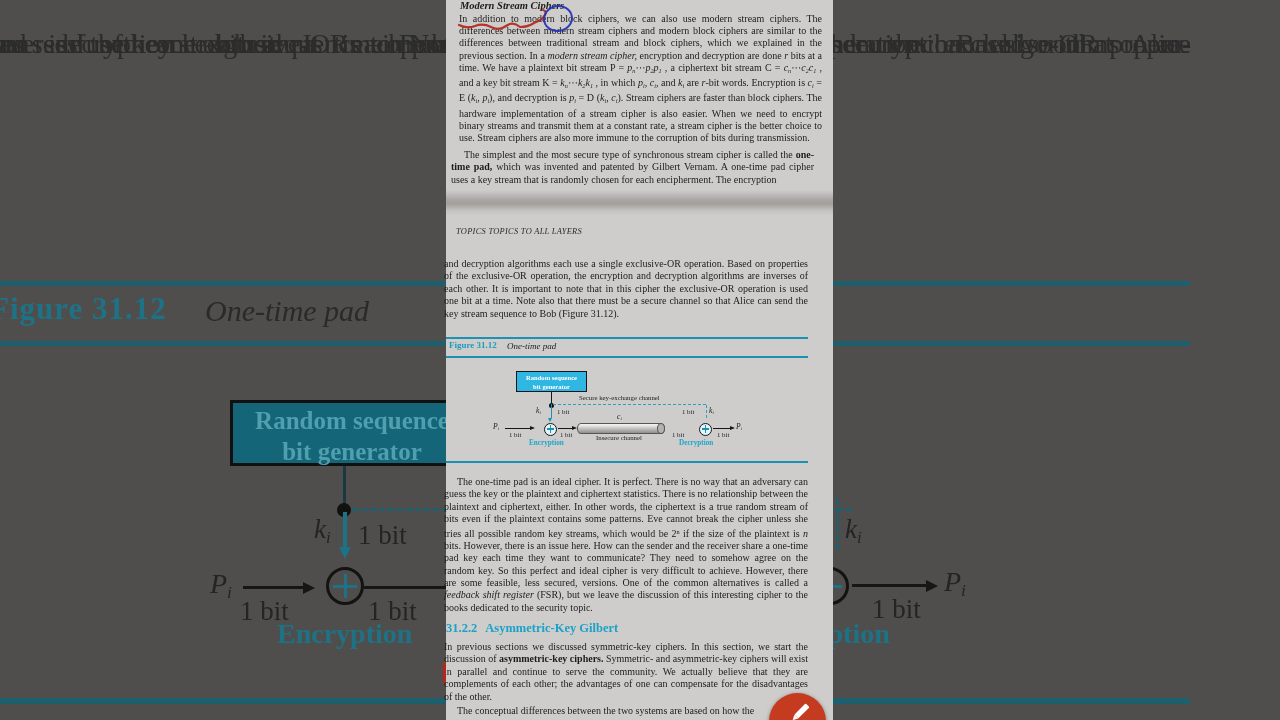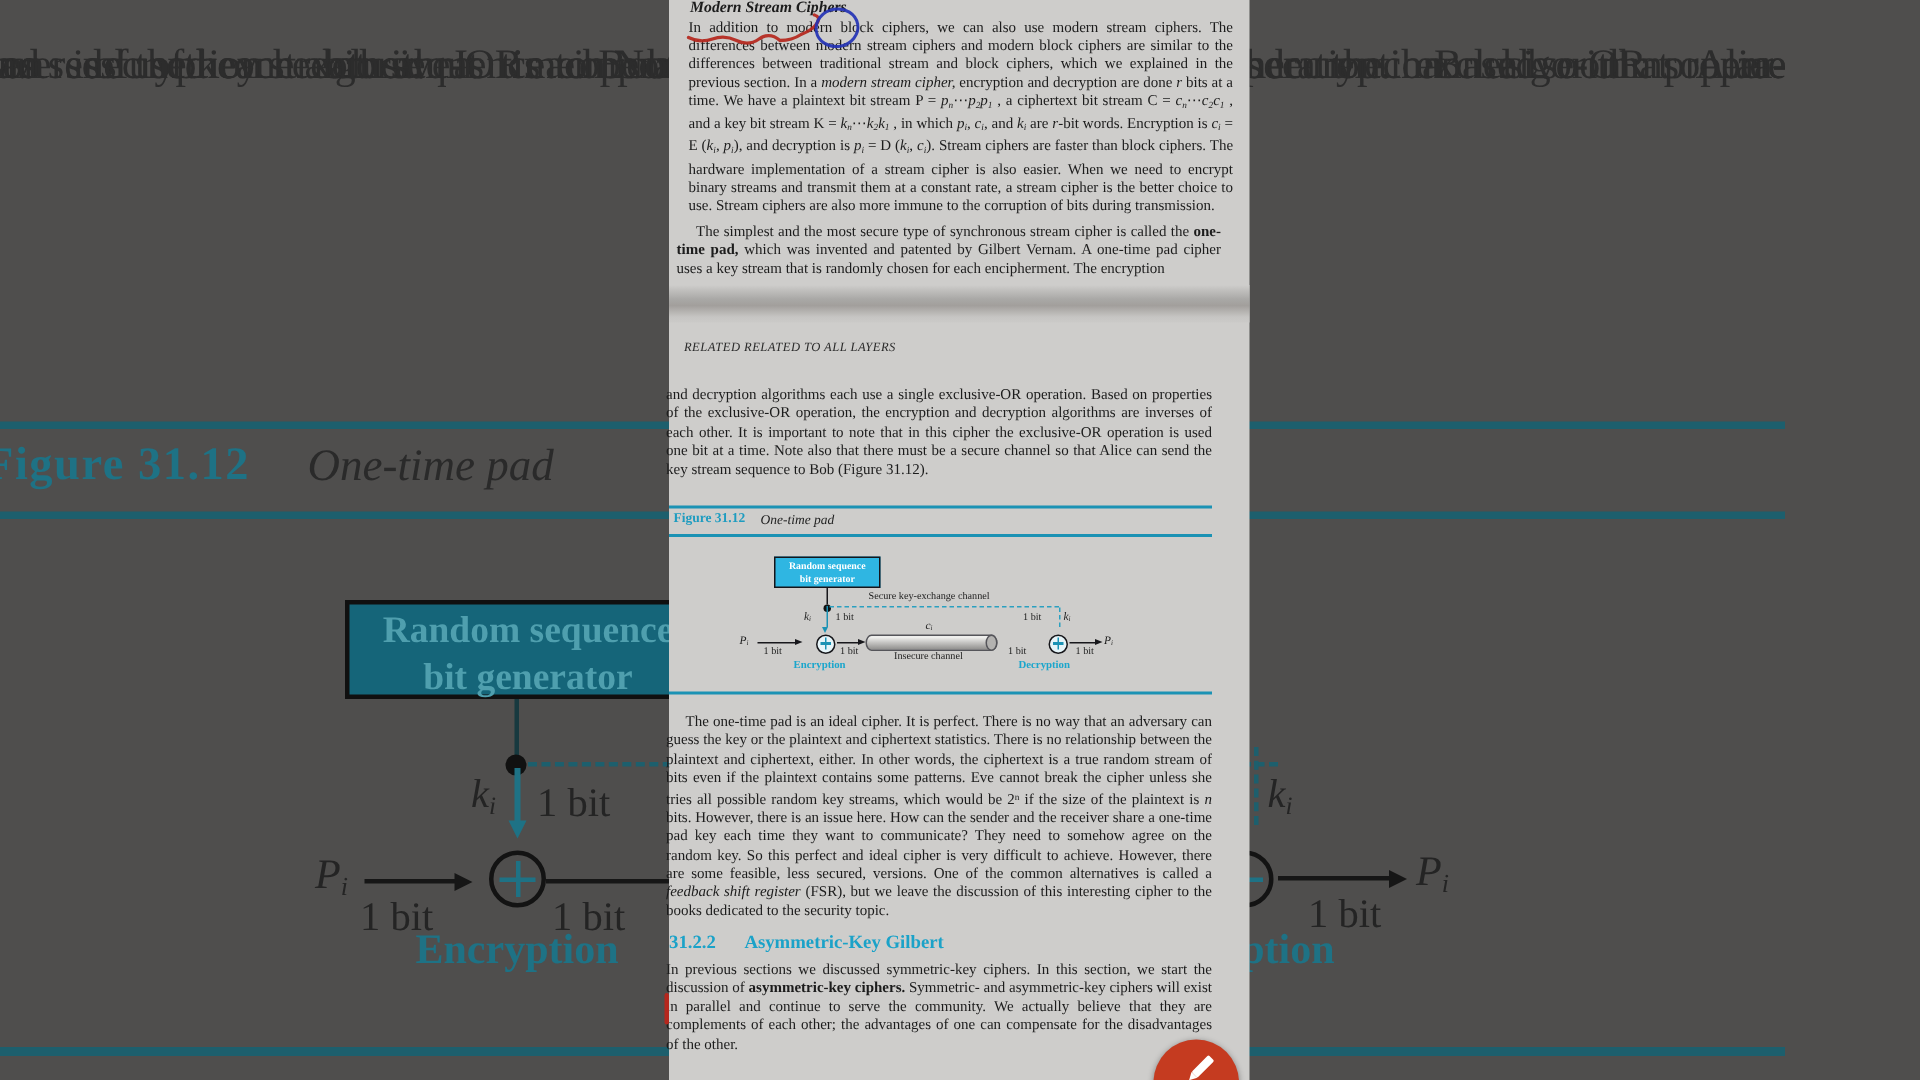--- a/index.html
+++ b/index.html
@@ -37,21 +37,21 @@
   .panel{position:absolute;left:446px;top:0;width:387px;height:720px;background:var(--page);}
   .gap{position:absolute;left:0;top:190px;width:387px;height:25px;
        background:linear-gradient(#cecdcb,#a9a8a6 38%,#a29f9c 55%,#c6c5c3 85%,#cbcac8);}
   .h-modern{position:absolute;left:14px;top:0px;font-size:10.5px;font-weight:bold;font-style:italic;color:var(--page-text);}
   .para{position:absolute;font-size:10px;line-height:12.4px;color:var(--page-text);text-align:justify;}
   .indent{text-indent:13px;}
   .runhead{position:absolute;left:10px;top:227px;font-size:8.4px;font-style:italic;letter-spacing:.3px;color:#2b2b2b;}
   .cap-label{position:absolute;left:3px;top:340px;font-size:9px;font-weight:bold;color:var(--teal-text);}
   .cap-title{position:absolute;left:61px;top:340.5px;font-size:9px;font-style:italic;color:#222;}
   .sec-head{position:absolute;left:0;top:621px;font-size:12.5px;font-weight:bold;color:var(--heading-teal);}
-  .sec-head .num{margin-right:19px;}
+  .sec-head .num{margin-right:8px;}
   
   .diagram{position:absolute;left:0;top:365px;width:387px;height:102px;}
   .genbox{position:absolute;left:70px;top:6px;width:71px;height:21px;background:var(--cyan-box);
           border:1.4px solid #15151a;box-sizing:border-box;color:#fff;font-weight:bold;font-size:6.6px;
           text-align:center;line-height:9.2px;padding-top:1px;}
   .dl{position:absolute;font-size:6.8px;color:#1e1e1e;}
   .dsym{position:absolute;font-size:7.6px;color:#1e1e1e;}
   .xor{position:absolute;width:13px;height:13px;border:1.2px solid #16161a;border-radius:50%;box-sizing:border-box;background:#e6f4f8;}
   .xor:before{content:"";position:absolute;left:1.6px;right:1.6px;top:50%;height:1.3px;margin-top:-.65px;background:var(--teal);}
   .xor:after{content:"";position:absolute;top:1.6px;bottom:1.6px;left:50%;width:1.3px;margin-left:-.65px;background:var(--teal);}
@@ -136,21 +136,21 @@
     <div class="para" style="left:13px;top:12.5px;width:363px;"><span>In addition to modern block ciphers, we can also use modern stream ciphers. The differences between modern stream ciphers and modern block ciphers are similar to the differences between traditional stream and block ciphers, which we explained in the previous section. In a </span><span class="rt-i">modern stream cipher,</span><span> encryption and decryption are done </span><span class="rt-i">r</span><span> bits at a time. We have a plaintext bit stream P = </span><span class="rt-i">p</span><span class="rt-sub">n</span><span>⋯</span><span class="rt-i">p</span><span class="rt-sub">2</span><span class="rt-i">p</span><span class="rt-sub">1</span><span> , a ciphertext bit stream C = </span><span class="rt-i">c</span><span class="rt-sub">n</span><span>⋯</span><span class="rt-i">c</span><span class="rt-sub">2</span><span class="rt-i">c</span><span class="rt-sub">1</span><span> , and a key bit stream K = </span><span class="rt-i">k</span><span class="rt-sub">n</span><span>⋯</span><span class="rt-i">k</span><span class="rt-sub">2</span><span class="rt-i">k</span><span class="rt-sub">1</span><span> , in which </span><span class="rt-i">p</span><span class="rt-sub">i</span><span>, </span><span class="rt-i">c</span><span class="rt-sub">i</span><span>, and </span><span class="rt-i">k</span><span class="rt-sub">i</span><span> are </span><span class="rt-i">r</span><span>-bit words. Encryption is </span><span class="rt-i">c</span><span class="rt-sub">i</span><span> = E (</span><span class="rt-i">k</span><span class="rt-sub">i</span><span>, </span><span class="rt-i">p</span><span class="rt-sub">i</span><span>), and decryption is </span><span class="rt-i">p</span><span class="rt-sub">i</span><span> = D (</span><span class="rt-i">k</span><span class="rt-sub">i</span><span>, </span><span class="rt-i">c</span><span class="rt-sub">i</span><span>). Stream ciphers are faster than block ciphers. The hardware implementation of a stream cipher is also easier. When we need to encrypt binary streams and transmit them at a constant rate, a stream cipher is the better choice to use. Stream ciphers are also more immune to the corruption of bits during transmission.</span></div>
     <div class="para indent" style="left:5px;top:149px;width:363px;"><span>The simplest and the most secure type of synchronous stream cipher is called the </span><span class="rt-b">one-time pad,</span><span> which was invented and patented by Gilbert Vernam. A one-time pad cipher uses a key stream that is randomly chosen for each encipherment. The encryption</span></div>
 
     <svg class="abs" style="left:0;top:0;" width="387" height="45" viewBox="0 0 387 45">
       <path d="M 13 25 q 8 4 16 1 t 16 1 t 15 -1 t 14 1 q 8 0 14 -4 q 8 -3 11 -8 q 2 -4 -2 -5" fill="none" stroke="#b5271d" stroke-width="2.2" stroke-linecap="round" opacity="0.92"></path>
       <ellipse cx="112" cy="18.5" rx="14" ry="12.5" fill="none" stroke="#2433b5" stroke-width="2" transform="rotate(-10 112 18.5)" opacity="0.92"></ellipse>
     </svg>
 
     <div class="gap"></div>
 
-    <div class="runhead">RELATED RELATED TO ALL LAYERS</div>
+    <div class="runhead">TOPICS TOPICS TO ALL LAYERS</div>
     <div class="para" style="left:-2px;top:258px;width:364px;">and decryption algorithms each use a single exclusive-OR operation. Based on properties of the exclusive-OR operation, the encryption and decryption algorithms are inverses of each other. It is important to note that in this cipher the exclusive-OR operation is used one bit at a time. Note also that there must be a secure channel so that Alice can send the key stream sequence to Bob (Figure 31.12).</div>
 
     <div class="fig-hr" style="top:336.5px;"></div>
     <span class="cap-label">Figure 31.12</span>
     <span class="cap-title">One-time pad</span>
     <div class="fig-hr" style="top:356px;height:2px;"></div>
 
     <div class="diagram">
       <div class="genbox">
         <div>Random sequence</div>
@@ -196,20 +196,21 @@
 
     <div class="fig-hr" style="top:461px;"></div>
 
     <div class="para indent" style="left:-2px;top:476px;width:364px;"><span>The one-time pad is an ideal cipher. It is perfect. There is no way that an adversary can guess the key or the plaintext and ciphertext statistics. There is no relationship between the plaintext and ciphertext, either. In other words, the ciphertext is a true random stream of bits even if the plaintext contains some patterns. Eve cannot break the cipher unless she tries all possible random key streams, which would be 2</span><span class="rt-sup">n</span><span> if the size of the plaintext is </span><span class="rt-i">n</span><span> bits. However, there is an issue here. How can the sender and the receiver share a one-time pad key each time they want to communicate? They need to somehow agree on the random key. So this perfect and ideal cipher is very difficult to achieve. However, there are some feasible, less secured, versions. One of the common alternatives is called a </span><span class="rt-i">feedback shift register</span><span> (FSR), but we leave the discussion of this interesting cipher to the books dedicated to the security topic.</span></div>
 
     <div class="sec-head">
       <span class="num">31.2.2</span><span>Asymmetric-Key Gilbert</span>
     </div>
 
     <div class="para" style="left:-2px;top:641px;width:364px;"><span>In previous sections we discussed symmetric-key ciphers. In this section, we start the discussion of </span><span class="rt-b">asymmetric-key ciphers.</span><span> Symmetric- and asymmetric-key ciphers will exist in parallel and continue to serve the community. We actually believe that they are complements of each other; the advantages of one can compensate for the disadvantages of the other.</span></div>
+    <div class="para indent" style="left:-2px;top:705px;width:364px;"><span>The conceptual differences between the two systems are based on how the</span></div>
   </div>
 
   <div class="redtick"></div>
 
   <div class="fab">
     <svg width="57" height="57" viewBox="0 0 57 57">
       <g transform="rotate(45 28.5 22)">
         <rect x="26" y="8" width="5.5" height="16" rx="1" fill="#ffffff"></rect>
         <path d="M 26 24 h 5.5 l -2.75 5 z" fill="#ffffff"></path>
       </g>

